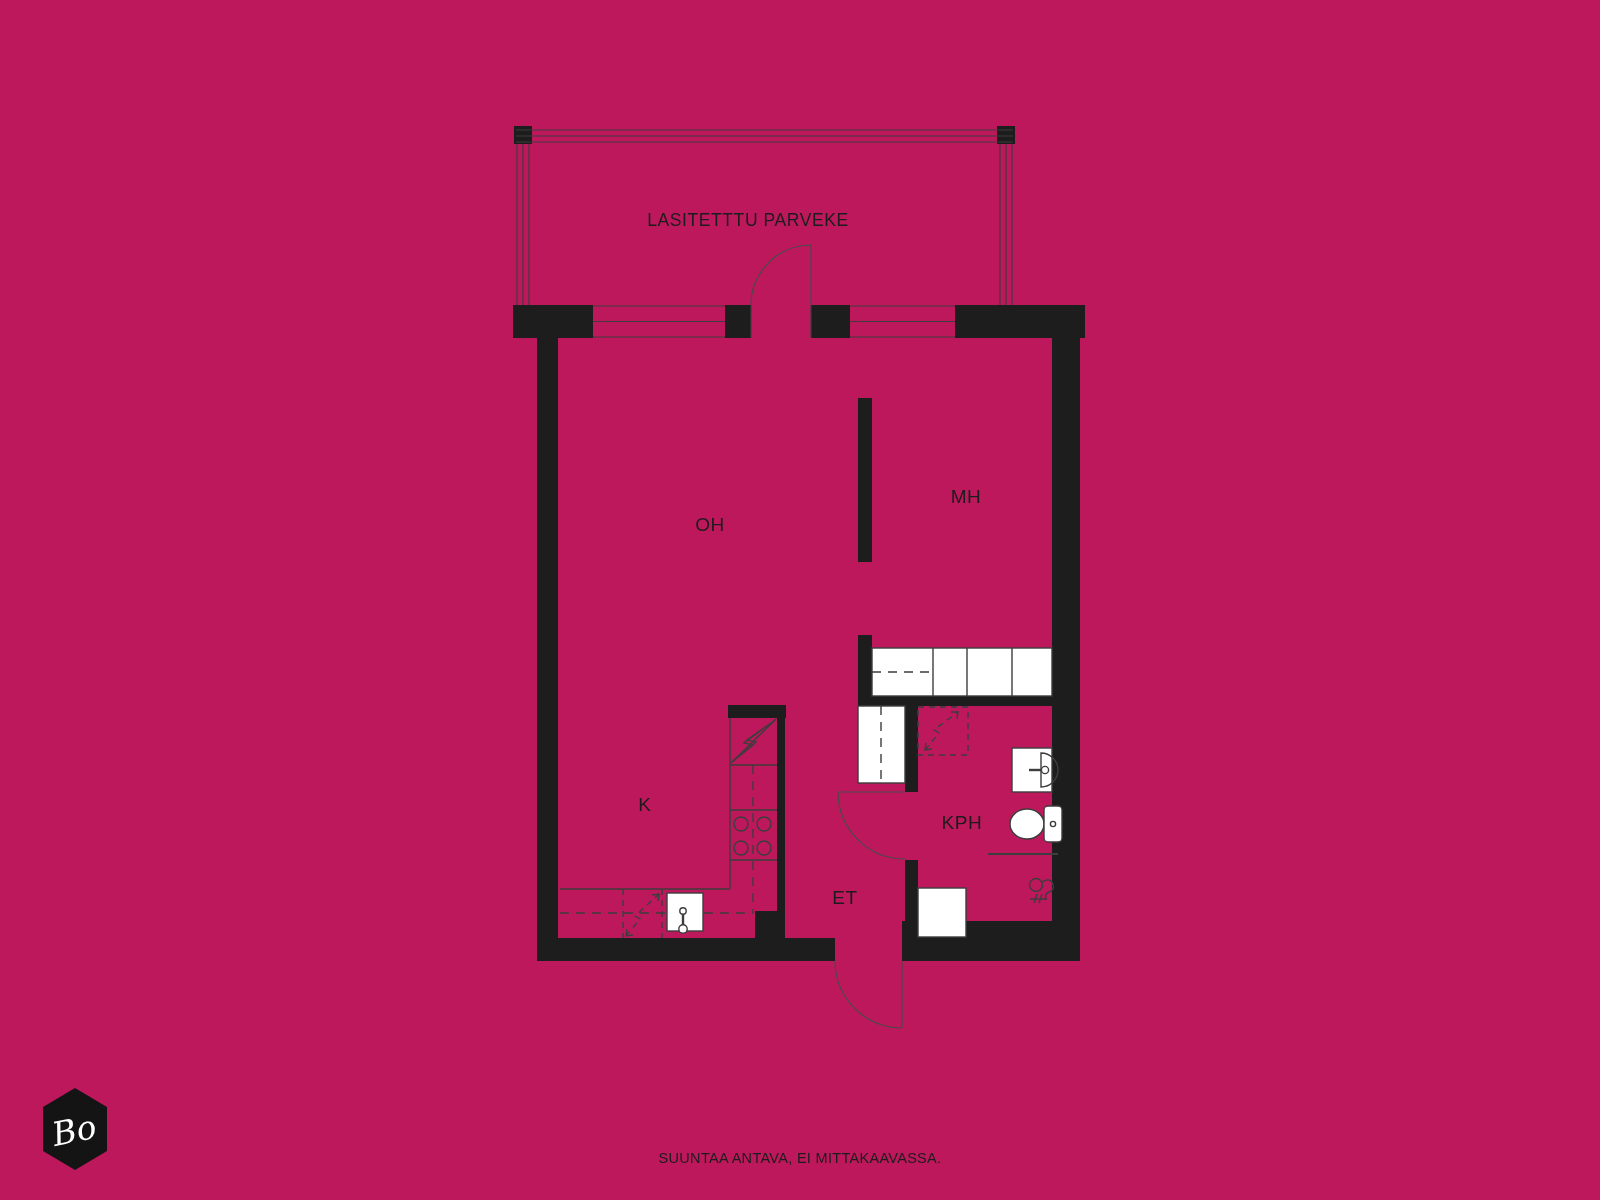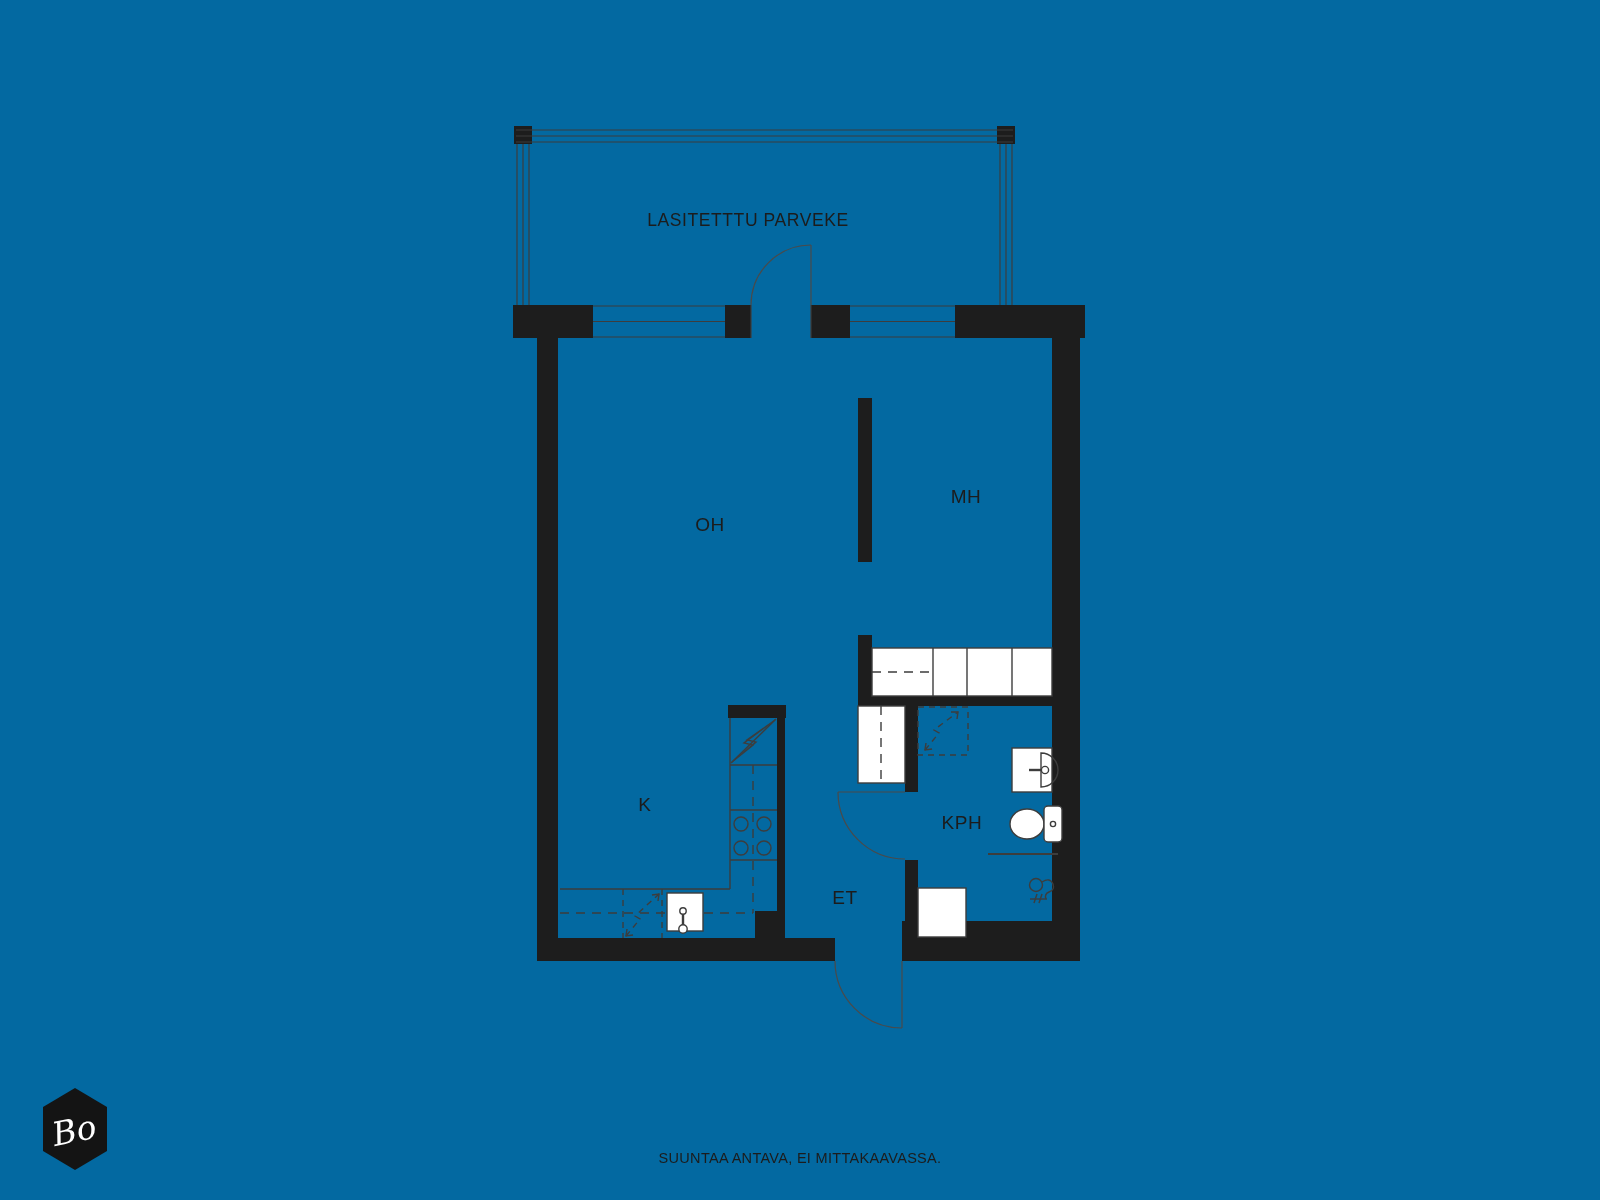--- a/index.html
+++ b/index.html
@@ -1,16 +1,16 @@
 <!DOCTYPE html>
 <html><head>
 <meta charset="utf-8">
 <style>
   html,body{margin:0;padding:0;background:#ffffff;width:1600px;height:1200px;overflow:hidden;}
-  #stage{position:relative;width:1600px;height:1200px;background:#0369a1;}
+  #stage{position:relative;width:1600px;height:1200px;background:#be185d;}
   svg{position:absolute;left:0;top:0;}
   svg text{font-family:"Liberation Sans","DejaVu Sans",sans-serif;fill:#1c1c1c;}
   .room-label{font-size:19px;letter-spacing:0.6px;}
   .balcony-label{font-size:17.5px;letter-spacing:0.6px;}
   .disclaimer{font-size:14.5px;letter-spacing:0.3px;}
   .logo-text{font-family:"DejaVu Serif","Liberation Serif",serif;font-style:italic;font-size:33px;fill:#ffffff;}
   .thin{fill:none;stroke-width:1.4;}
   .thin2{fill:none;stroke-width:1.2;}
   .dash{stroke-dasharray:9 7;}
   .dash2{stroke-dasharray:6 5;}

